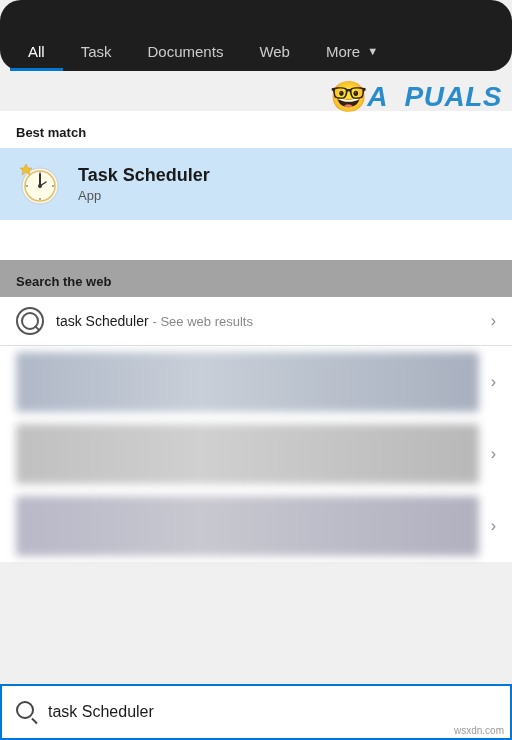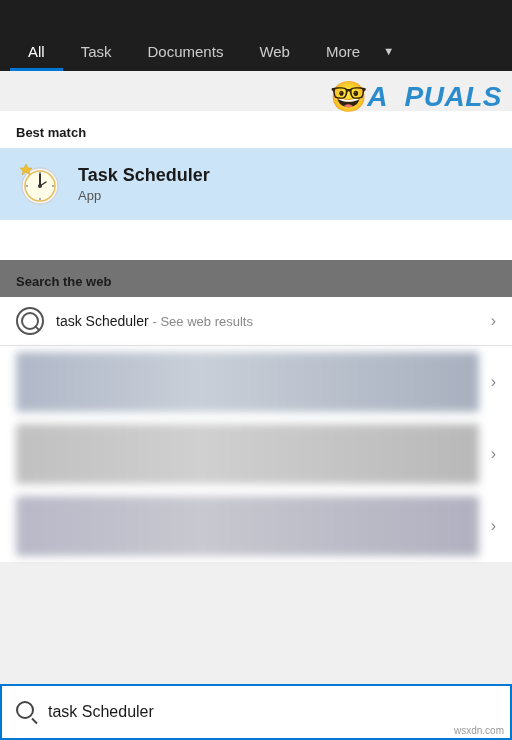--- a/index.html
+++ b/index.html
@@ -18,20 +18,21 @@
     }
 
     
     .top-nav {
       width: 100%;
       height: 71px;
       background: #1e1e1e;
       display: flex;
       align-items: flex-end;
       padding: 0 10px;
+      border-radius: 21px;
     }
 
     .nav-tab {
       color: #ccc;
       font-size: 15px;
       padding: 8px 18px;
       cursor: pointer;
       position: relative;
       margin-bottom: 0;
       height: 40px;
@@ -49,21 +50,21 @@
       bottom: 0;
       left: 0;
       width: 100%;
       height: 3px;
       background: #0078d4;
     }
 
     .nav-tab-more {
       display: flex;
       align-items: center;
-      gap: 20px;
+      gap: 4px;
       text-align: center;
     }
 
     
     .main-content {
       width: 100%;
       background: #ffffff;
       flex: 1;
     }
 
@@ -109,21 +110,21 @@
     }
 
     .best-match-subtitle {
       font-size: 13px;
       color: #555;
       margin-top: 2px;
     }
 
     
     .web-search-section {
-      background: #737373;
+      background: #a3a3a3;
     }
 
     .web-search-item {
       display: flex;
       align-items: center;
       padding: 10px 16px;
       cursor: pointer;
       background: #ffffff;
     }
 

